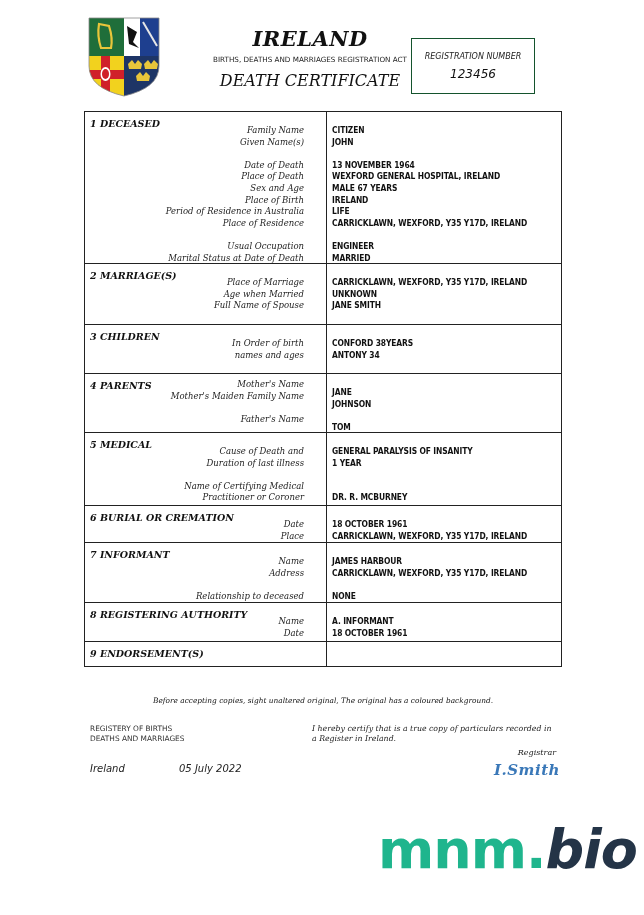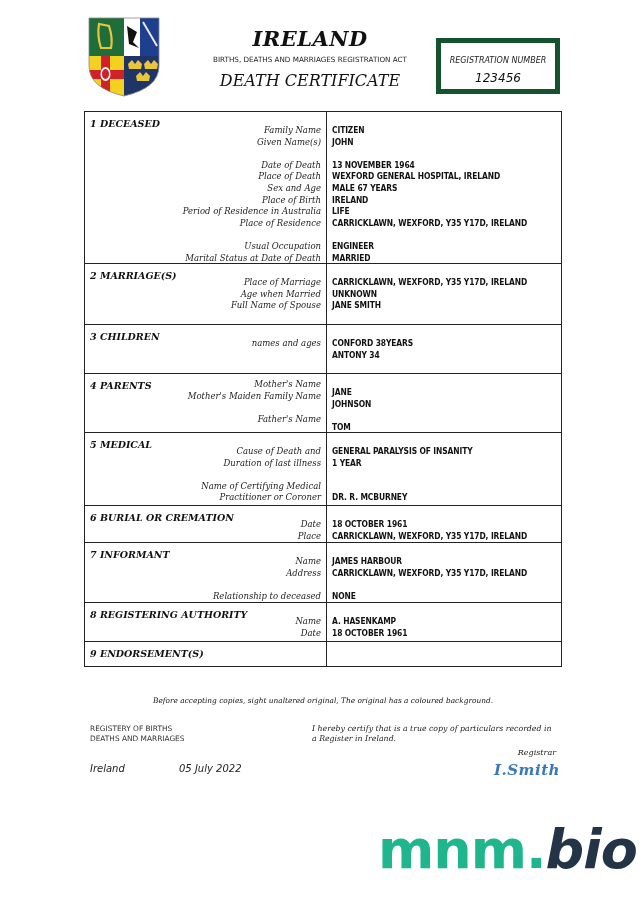--- a/index.html
+++ b/index.html
@@ -4,28 +4,28 @@
 <style>
   html, body { margin:0; padding:0; background:#ffffff; }
   body { width:644px; height:915px; position:relative; overflow:hidden;
          font-family:"DejaVu Serif", serif; color:#111; }
   .abs { position:absolute; }
   .crest { left:87px; top:16px; width:74px; height:82px; }
   .title { left:200px; width:220px; text-align:center; font-style:italic; font-weight:bold; }
   .t-ireland { top:26px; font-size:21px; letter-spacing:0.5px; }
   .t-act { top:55px; font-size:7.2px; font-weight:normal; font-style:normal; font-family:"DejaVu Sans", sans-serif; letter-spacing:0; color:#222; }
   .t-cert { top:71px; font-size:16px; font-weight:normal; }
-  .regbox { left:436px; top:38px; width:124px; height:56px; border:5px solid #14532d; box-sizing:border-box; text-align:center; }
+  .regbox { left:411px; top:38px; width:124px; height:56px; border:1px solid #14532d; box-sizing:border-box; text-align:center; }
   .regbox .lbl { margin-top:13px; font-size:8px; font-style:italic; font-family:"DejaVu Sans", sans-serif; color:#222; }
   .regbox .num { margin-top:6px; font-size:12px; font-style:italic; font-family:"DejaVu Sans", sans-serif; }
 
   .tbl { left:84px; top:111px; width:478px; border:1px solid #222; border-collapse:collapse; box-sizing:border-box; }
   .sec { display:flex; border-bottom:1px solid #222; box-sizing:border-box; }
   .sec:last-child { border-bottom:none; }
-  .lcol { width:242px; border-right:1px solid #222; box-sizing:border-box; position:relative; padding:5px 5px 0 5px; }
+  .lcol { width:242px; border-right:1px solid #222; box-sizing:border-box; position:relative; padding:5px 22px 0 5px; }
   .rcol { flex:1; padding:5px 5px 0 5px; }
   .heading { position:absolute; left:5px; top:6px; font-size:9.5px; font-weight:bold; font-style:italic; font-family:"DejaVu Serif", serif; }
   .lbls { text-align:right; font-size:8.5px; font-style:italic; line-height:11.6px; color:#222; font-family:"DejaVu Serif", serif; }
   .vals { font-size:8.4px; font-weight:bold; line-height:11.6px; font-family:"DejaVu Sans Condensed","DejaVu Sans", sans-serif; letter-spacing:-0.1px; }
   .line { height:11.6px; white-space:nowrap; }
 
   .note { left:84px; width:478px; top:696px; text-align:center; font-size:7.4px; font-style:italic; font-family:"DejaVu Serif", serif; }
   .registry { left:90px; top:724px; font-size:7.4px; line-height:10px; font-family:"DejaVu Sans", sans-serif; color:#333; }
   .place { left:90px; top:763px; font-size:10px; font-style:italic; font-family:"DejaVu Sans", sans-serif; color:#222; }
   .date { left:179px; top:763px; font-size:10px; font-style:italic; font-family:"DejaVu Sans", sans-serif; color:#222; }
@@ -128,20 +128,21 @@
           <div class="line">CARRICKLAWN, WEXFORD, Y35 Y17D, IRELAND</div>
           <div class="line">UNKNOWN</div>
           <div class="line">JANE SMITH</div>
         </div>
       </div>
     </div>
     <div class="sec" style="height: 49px;">
       <div class="lcol">
         <div class="heading">3 CHILDREN</div>
         <div class="lbls" style="margin-top: 8px;">
+          <div class="line">In Order of birth</div>
           <div class="line">names and ages</div>
         </div>
       </div>
       <div class="rcol">
         <div class="vals" style="margin-top: 8px;">
           <div class="line">CONFORD 38YEARS</div>
           <div class="line">ANTONY 34</div>
         </div>
       </div>
     </div>
@@ -222,21 +223,21 @@
     <div class="sec" style="height: 39px;">
       <div class="lcol">
         <div class="heading">8 REGISTERING AUTHORITY</div>
         <div class="lbls" style="margin-top: 8px;">
           <div class="line">Name</div>
           <div class="line">Date</div>
         </div>
       </div>
       <div class="rcol">
         <div class="vals" style="margin-top: 8px;">
-          <div class="line">A. HASENKAMP</div>
+          <div class="line">A. INFORMANT</div>
           <div class="line">18 OCTOBER 1961</div>
         </div>
       </div>
     </div>
     <div class="sec" style="height: 24px;">
       <div class="lcol">
         <div class="heading">9 ENDORSEMENT(S)</div>
         <div class="lbls" style="margin-top: 8px;"></div>
       </div>
       <div class="rcol">

